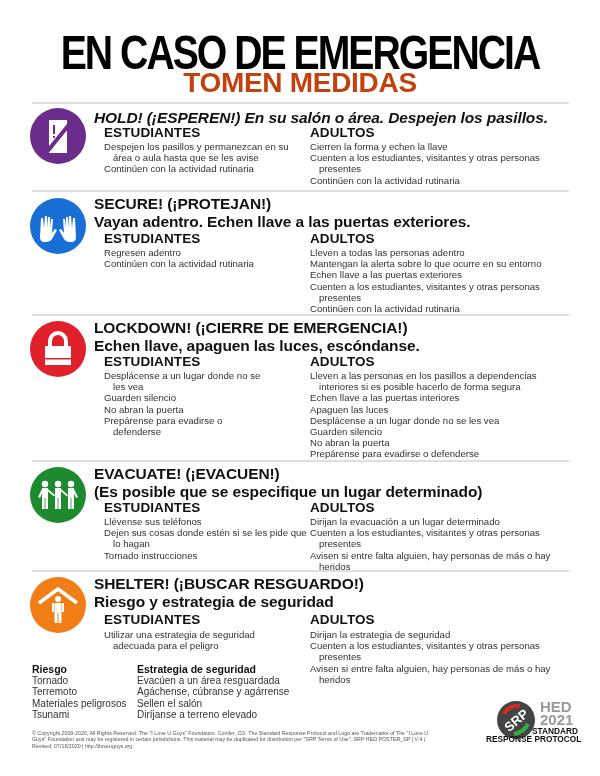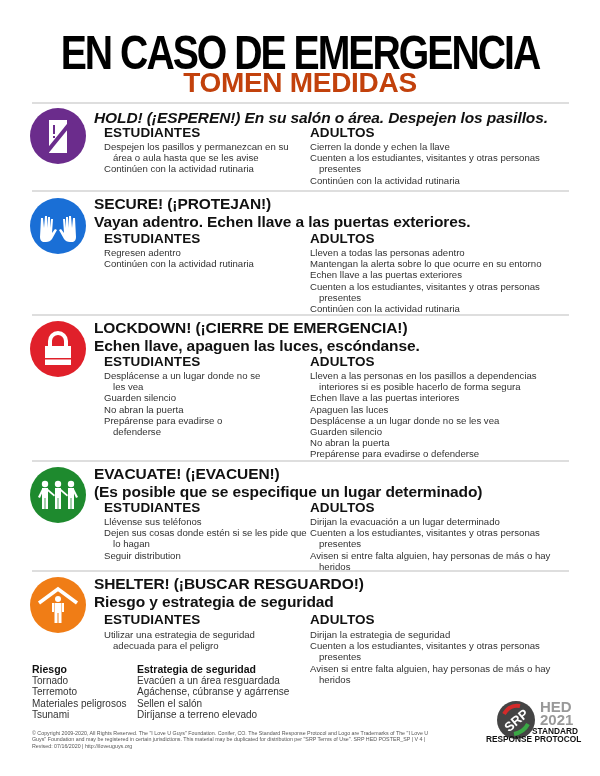--- a/index.html
+++ b/index.html
@@ -79,21 +79,21 @@
     </svg>
   </div>
   <div class="sec-title" style="top:5px;font-style:italic;">HOLD! (¡ESPEREN!) En su salón o área. Despejen los pasillos.</div>
   <div class="col-head stud" style="top:22px;">ESTUDIANTES</div>
   <div class="col-head adult" style="top:22px;">ADULTOS</div>
   <ul class="col-list stud" style="top:37px;">
     <li>Despejen los pasillos y permanezcan en su área o aula hasta que se les avise</li>
     <li>Continúen con la actividad rutinaria</li>
   </ul>
   <ul class="col-list adult" style="top:37px;">
-    <li>Cierren la donde y echen la llave</li>
+    <li>Cierren la forma y echen la llave</li>
     <li>Cuenten a los estudiantes, visitantes y otras personas presentes</li>
     <li>Continúen con la actividad rutinaria</li>
   </ul>
 </div>
 
 <div class="divider" style="top:190px;"></div>
 
 <div class="section" style="top:193px;">
   <div class="icon-circle" style="top:5px;">
     <svg viewBox="0 0 56 56">
@@ -179,21 +179,21 @@
       </g>
     </svg>
   </div>
   <div class="sec-title" style="top:2px;">EVACUATE! (¡EVACUEN!)</div>
   <div class="sec-title" style="top:20px;">(Es posible que se especifique un lugar determinado)</div>
   <div class="col-head stud" style="top:38px;">ESTUDIANTES</div>
   <div class="col-head adult" style="top:38px;">ADULTOS</div>
   <ul class="col-list stud" style="top:53px;">
     <li>Llévense sus teléfonos</li>
     <li>Dejen sus cosas donde estén si se les pide que lo hagan</li>
-    <li>Seguir distribution</li>
+    <li>Tornado instrucciones</li>
   </ul>
   <ul class="col-list adult" style="top:53px;">
     <li>Dirijan la evacuación a un lugar determinado</li>
     <li>Cuenten a los estudiantes, visitantes y otras personas presentes</li>
     <li>Avisen si entre falta alguien, hay personas de más o hay heridos</li>
   </ul>
 </div>
 
 <div class="divider" style="top:570px;"></div>
 

